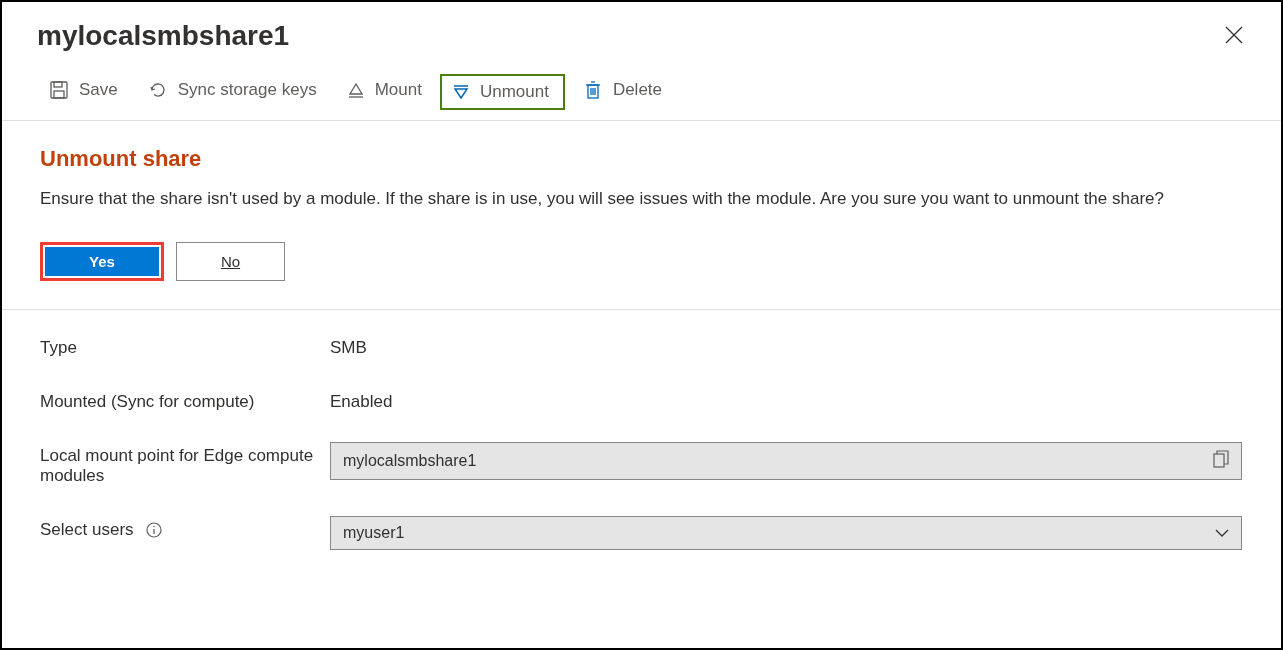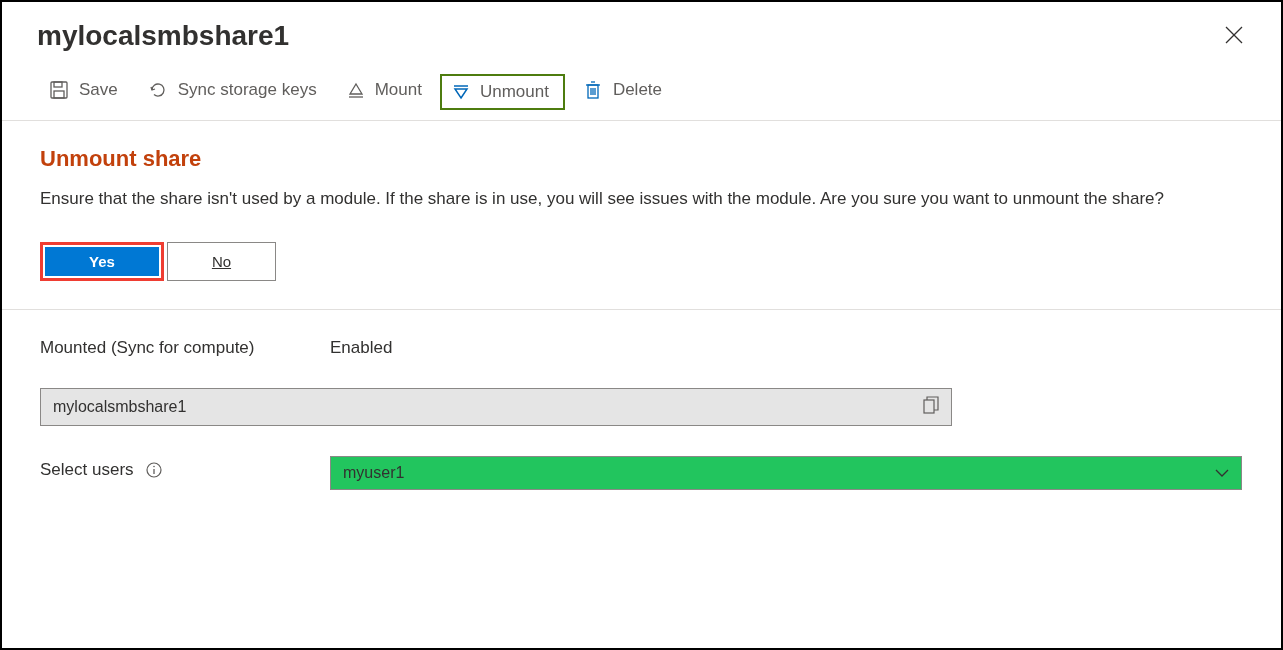--- a/index.html
+++ b/index.html
@@ -79,21 +79,21 @@
     }
     .dialog-text {
       font-size: 17px;
       color: #323130;
       line-height: 1.5;
       margin-bottom: 30px;
       margin-top: 8px;
     }
     .button-row {
       display: flex;
-      gap: 3px;
+      gap: 12px;
     }
     .btn-primary-wrapper {
       border: 3px solid #ef3d32;
       padding: 2px;
     }
     .btn-primary {
       background: #0078d4;
       color: #ffffff;
       font-weight: 600;
       border: none;
@@ -140,21 +140,21 @@
       border: 1px solid #8a8886;
       padding: 7px 12px;
       width: 912px;
       font-size: 16px;
       color: #323130;
     }
     .select-input {
       display: flex;
       align-items: center;
       justify-content: space-between;
-      background: #22c55e;
+      background: #e5e5e5;
       border: 1px solid #8a8886;
       padding: 7px 12px;
       width: 912px;
       font-size: 16px;
       color: #323130;
       cursor: pointer;
     }
     .info-icon {
       display: inline-flex;
       margin-left: 8px;
@@ -239,27 +239,32 @@
   <p class="dialog-text">Ensure that the share isn't used by a module. If the share is in use, you will see issues with the module. Are you sure you want to unmount the share?</p>
   <div class="button-row">
     <div class="btn-primary-wrapper">
       <button class="btn-primary">Yes</button>
     </div>
     <button class="btn-secondary">No</button>
   </div>
 </div>
 
 <div class="details-section">
+  <div class="detail-row">
+    <div class="detail-label">Type</div>
+    <div class="detail-value">SMB</div>
+  </div>
 
   <div class="detail-row">
     <div class="detail-label">Mounted (Sync for compute)</div>
     <div class="detail-value">Enabled</div>
   </div>
 
   <div class="detail-row">
+    <div class="detail-label">Local mount point for Edge compute modules</div>
     <div class="readonly-input">
       <span>mylocalsmbshare1</span>
       <span>
         <svg width="16" height="18" viewBox="0 0 16 18">
             <rect x="1" y="4" width="10" height="13" fill="none" stroke="#605e5c" stroke-width="1.2"></rect>
             <path d="M 4 4 L 4 1 L 15 1 L 15 14 L 11 14" fill="none" stroke="#605e5c" stroke-width="1.2"></path>
           </svg>
       </span>
     </div>
   </div>

